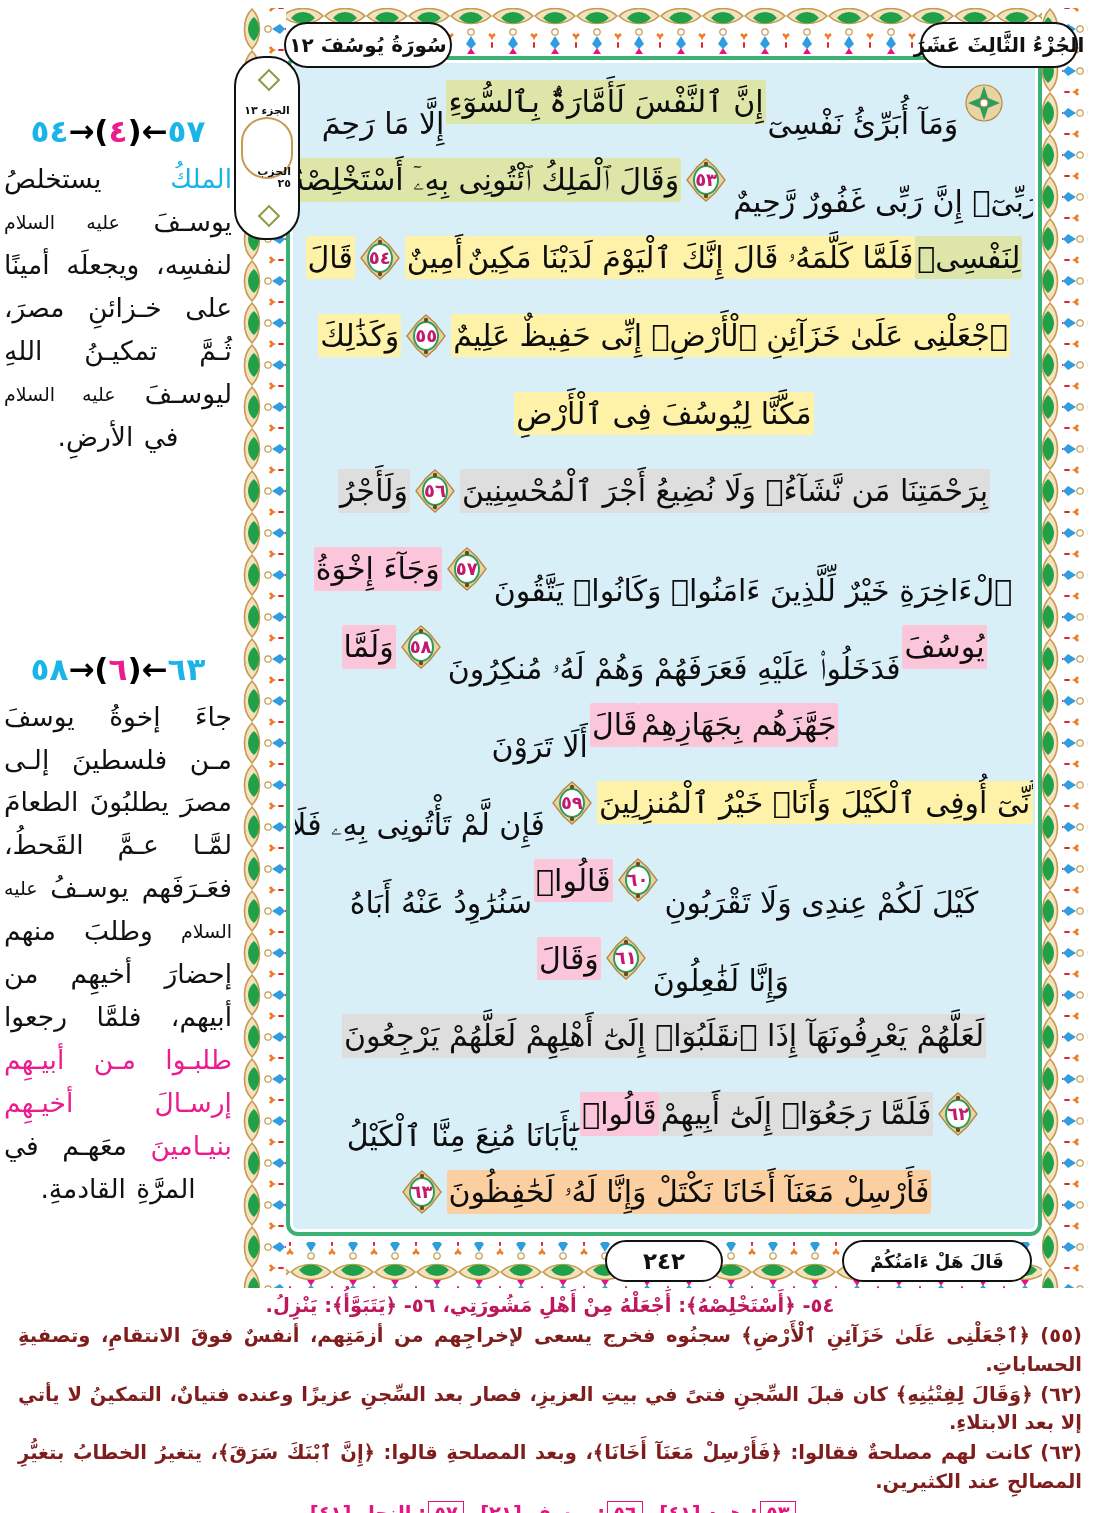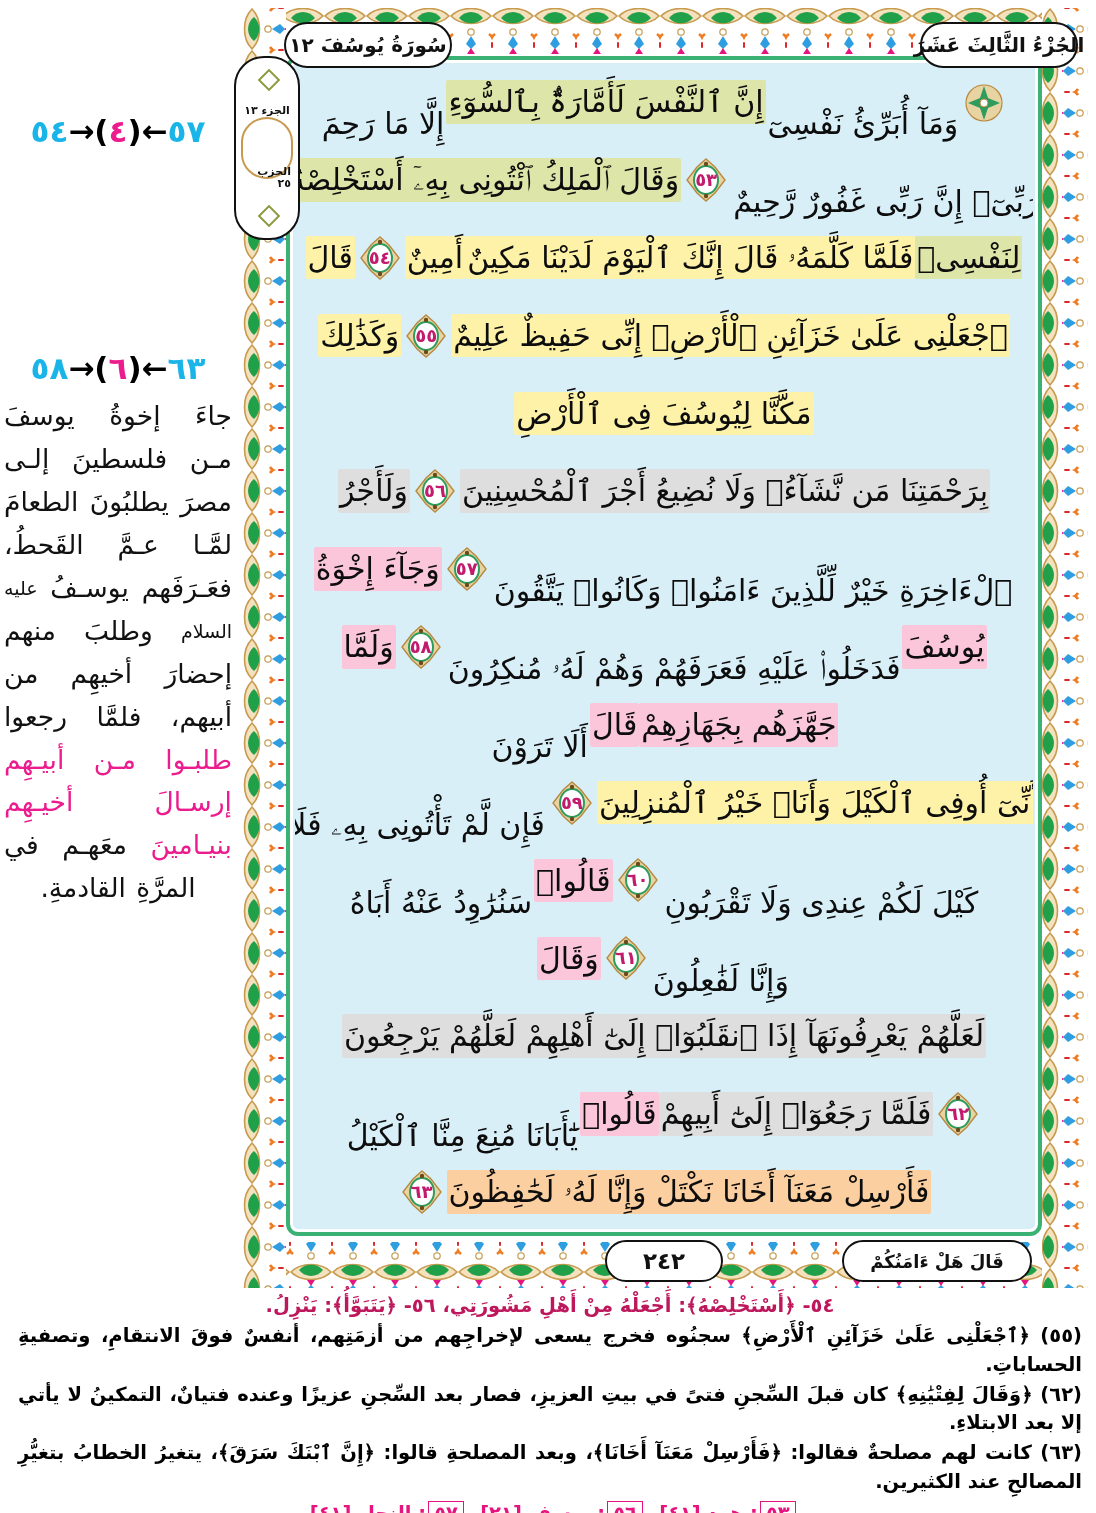--- a/index.html
+++ b/index.html
@@ -157,35 +157,36 @@
     position:absolute; left:0; right:0; top:1292px;
     padding:0 14px 0 18px; box-sizing:border-box;
     direction:rtl; text-align:justify;
   }
   .fn-line{
     font-size:19.5px; line-height:1.45; font-weight:bold;
     margin-bottom:2px; white-space:normal;
     font-family:"DejaVu Sans","Liberation Sans",sans-serif;
   }
   .fn-teal{ color:#be185d; text-align:center;}
-  .fn-magenta{ color:#000000; }
+  .fn-magenta{ color:#7f1d1d; }
   .fn-refs{ color:#e5157f; text-align:center; margin-top:4px;}
   .refbox{
     border:1.6px solid #e5157f; padding:0 5px; margin:0 2px;
     display:inline-block; line-height:1.2;
   }
 </style>
 </head>
 <body>
 
 <div class="side-col">
   <div class="side-note">
     <div class="side-range">
       <span class="rng-b">٥٧</span><span class="rng-arrow">←</span><span class="rng-paren">(</span><span class="rng-count">٤</span><span class="rng-paren">)</span><span class="rng-arrow">→</span><span class="rng-a">٥٤</span>
     </div>
+    <div class="side-body" id="note0"><span class="hl-blue">الملكُ</span><span> يستخلصُ يوسـفَ </span><span class="sm-sym">عليه السلام</span><span> لنفسِه، ويجعلَه أمينًا على خـزائنِ مصرَ، ثُـمَّ تمكيـنُ اللهِ ليوسـفَ </span><span class="sm-sym">عليه السلام</span><span> في الأرضِ.</span></div>
   </div>
 
   <div class="side-note" style="margin-top:175px;">
     <div class="side-range">
       <span class="rng-b">٦٣</span><span class="rng-arrow">←</span><span class="rng-paren">(</span><span class="rng-count">٦</span><span class="rng-paren">)</span><span class="rng-arrow">→</span><span class="rng-a">٥٨</span>
     </div>
     <div class="side-body" id="note1"><span>جاءَ إخوةُ يوسفَ مـن فلسطينَ إلـى مصرَ يطلبُونَ الطعامَ لمَّـا عـمَّ القَحطُ، فعَـرَفَهم يوسـفُ </span><span class="sm-sym">عليه السلام</span><span> وطلبَ منهم إحضارَ أخيهِم من أبيهم، فلمَّا رجعوا </span><span class="hl-pink">طلبـوا مـن أبيـهِم إرسـالَ أخيـهِم بنيـامينَ</span><span> معَهـم في المرَّةِ القادمةِ.</span></div>
   </div>
 </div>
 

